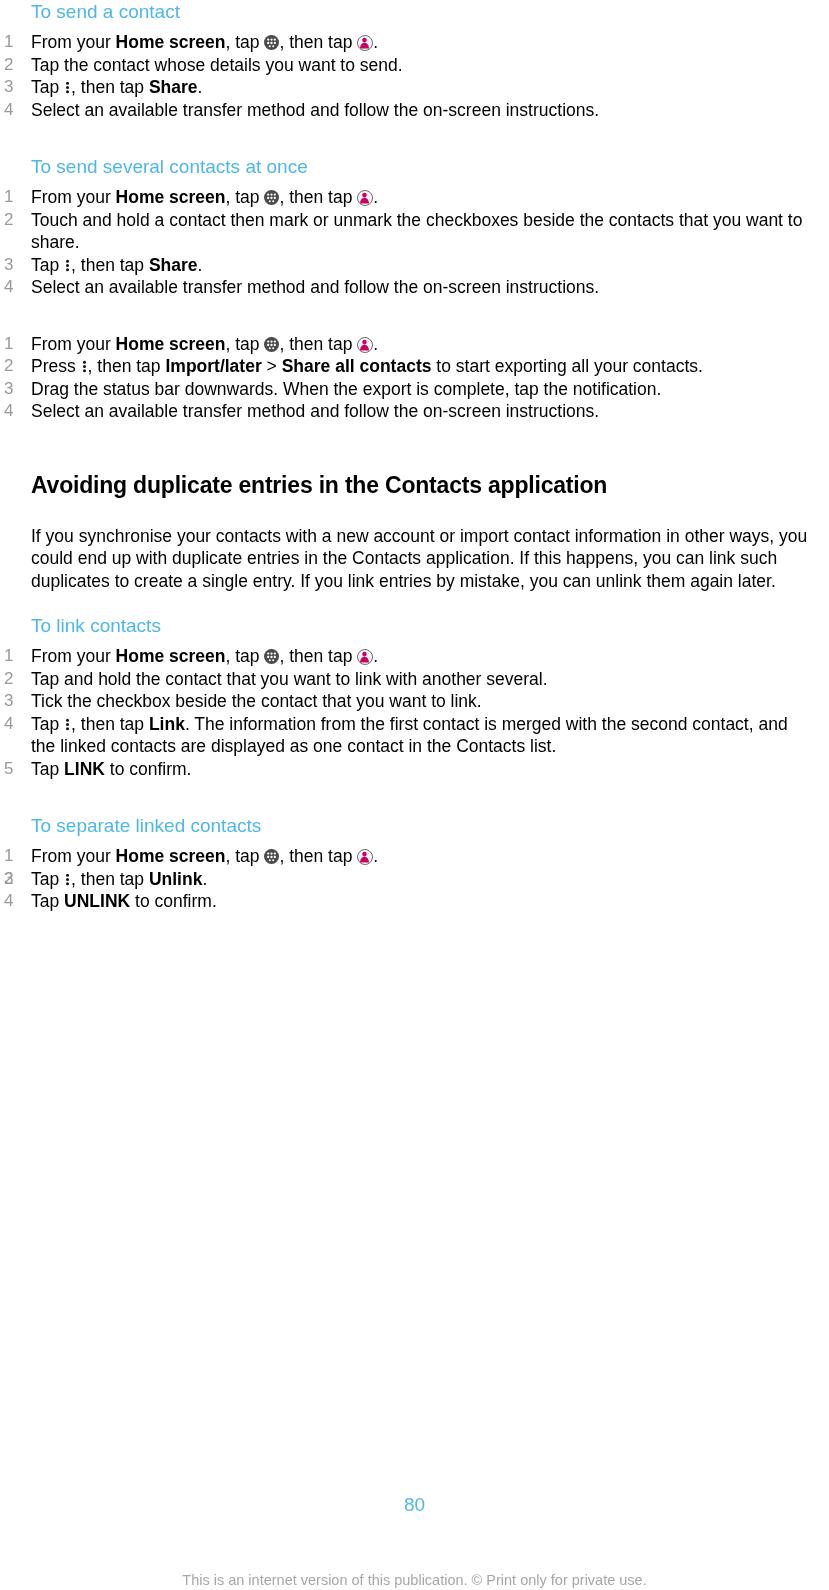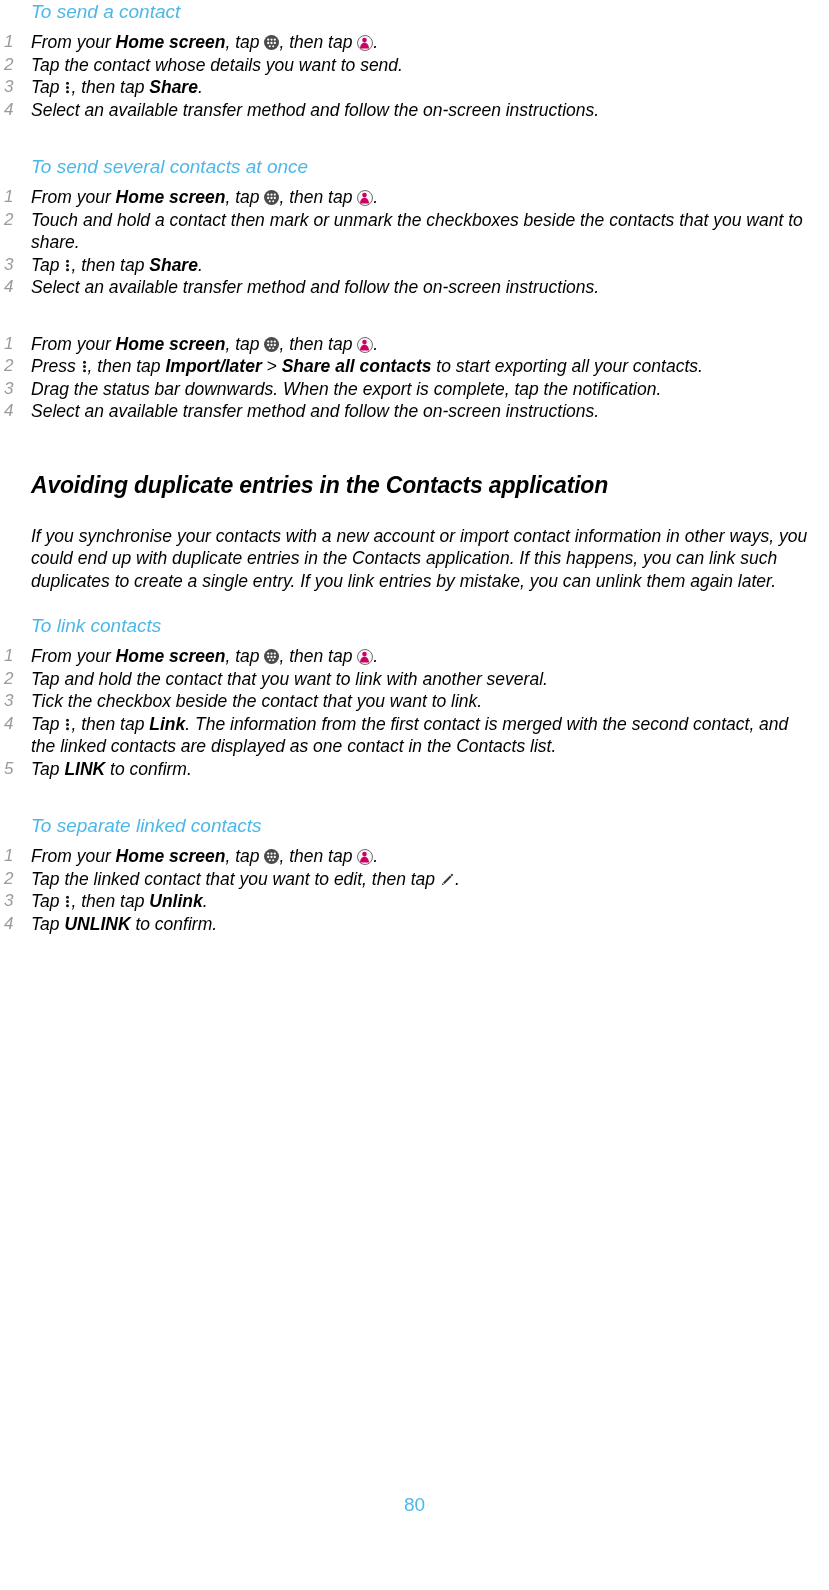--- a/index.html
+++ b/index.html
@@ -19,21 +19,20 @@
     position: relative;
     width: 829px;
     height: 1590px;
     box-sizing: border-box;
   }
   .content {
     position: absolute;
     left: 0;
     top: 0;
     width: 829px;
-    font-style: italic;
   }
 
   
   .sub-head {
     color: #4db8e8;
     font-size: 19px;
     line-height: 23px;
     margin: 0 0 8px 31px;
     font-weight: normal;
     letter-spacing: 0px;
@@ -270,28 +269,25 @@
                 <circle cx="10.8" cy="4.6" r="1.15" fill="#ffffff"></circle>
                 <circle cx="4.2" cy="8.0" r="1.15" fill="#ffffff"></circle>
                 <circle cx="7.5" cy="8.0" r="1.15" fill="#ffffff"></circle>
                 <circle cx="10.8" cy="8.0" r="1.15" fill="#ffffff"></circle>
                 <circle cx="5.8" cy="11.2" r="1.0" fill="#ffffff"></circle>
                 <circle cx="9.2" cy="11.2" r="1.0" fill="#ffffff"></circle>
               </svg></span>, then tap <span class="icon icon-contacts"><svg width="13" height="13" viewBox="0 0 13 13">
                 <circle cx="6.5" cy="4.1" r="2.3" fill="#cc0066"></circle>
                 <path d="M6.5 6.7 C3.6 6.7 2.2 9.2 2.0 12.4 L11.0 12.4 C10.8 9.2 9.4 6.7 6.5 6.7 Z" fill="#cc0066"></path>
               </svg></span>.</span></li>
-        <li><span class="num">2</span><span>Tap the linked contact that you want to edit, then tap <span class="icon icon-pencil"><svg width="15" height="15" viewBox="0 0 15 15">
-                <path d="M11.9 1.6 L13.4 3.1 L11.9 4.6 L10.4 3.1 Z" fill="#3b3b3b"></path>
-                <path d="M10.0 3.5 L11.5 5.0 L4.6 11.9 L3.1 10.4 Z" fill="#3b3b3b"></path>
-                <path d="M2.7 10.9 L4.1 12.3 L1.7 13.3 Z" fill="#1e1e1e"></path>
-              </svg></span>.</span></li>
+        <li><span class="num">2</span></li>
         <li><span class="num">3</span><span>Tap <span class="icon icon-overflow"><svg width="5" height="15" viewBox="0 0 5 15">
                 <circle cx="2.5" cy="3.2" r="1.5" fill="#111111"></circle>
                 <circle cx="2.5" cy="7.5" r="1.5" fill="#111111"></circle>
                 <circle cx="2.5" cy="11.8" r="1.5" fill="#111111"></circle>
               </svg></span>, then tap <span class="b">Unlink</span>.</span></li>
         <li><span class="num">4</span><span>Tap <span class="b">UNLINK</span> to confirm.</span></li>
       </ol>
     </div>
 
   <div class="page-number">80</div>
+  <div class="footer-note">This is an internet version of this publication. © Print only for private use.</div>
 </div>
 
 </body></html>

